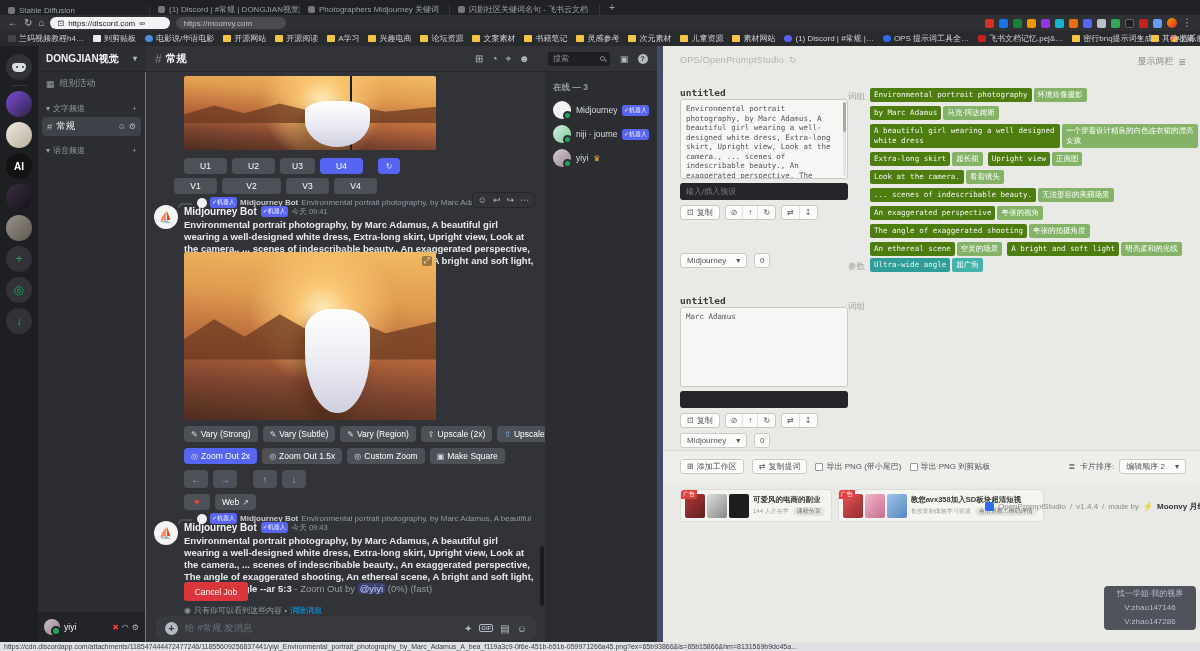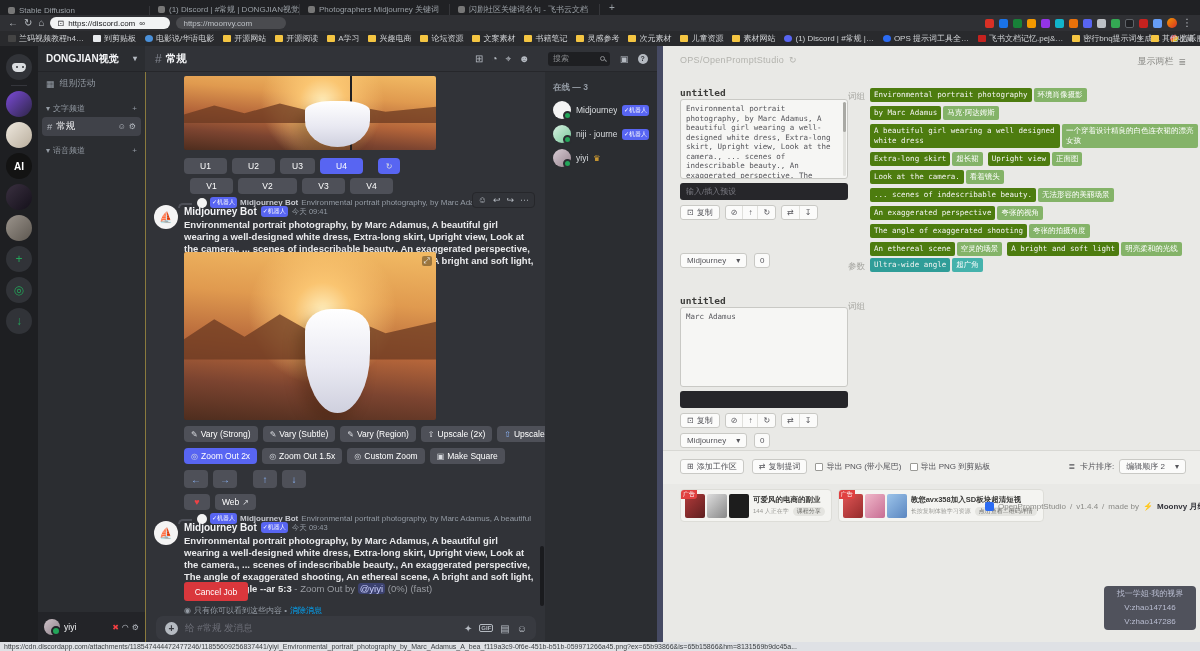--- a/index.html
+++ b/index.html
@@ -423,21 +423,21 @@
           <span class="btn" style="width:35px">
             <span>U3</span>
           </span>
           <span class="btn primary" style="width:43px">
             <span>U4</span>
           </span>
         </div>
       <span class="btn primary" style="position:absolute;left:232px;top:112px;width:22px">
           <span class="bic">↻</span>
         </span>
-      <div class="brow" style="left:44px;top:132px">
+      <div class="brow" style="left:28px;top:132px">
 
       <span class="btn" style="width:43px">
             <span>V1</span>
           </span>
           <span class="btn" style="width:59px">
             <span>V2</span>
           </span>
           <span class="btn" style="width:43px">
             <span>V3</span>
           </span>

